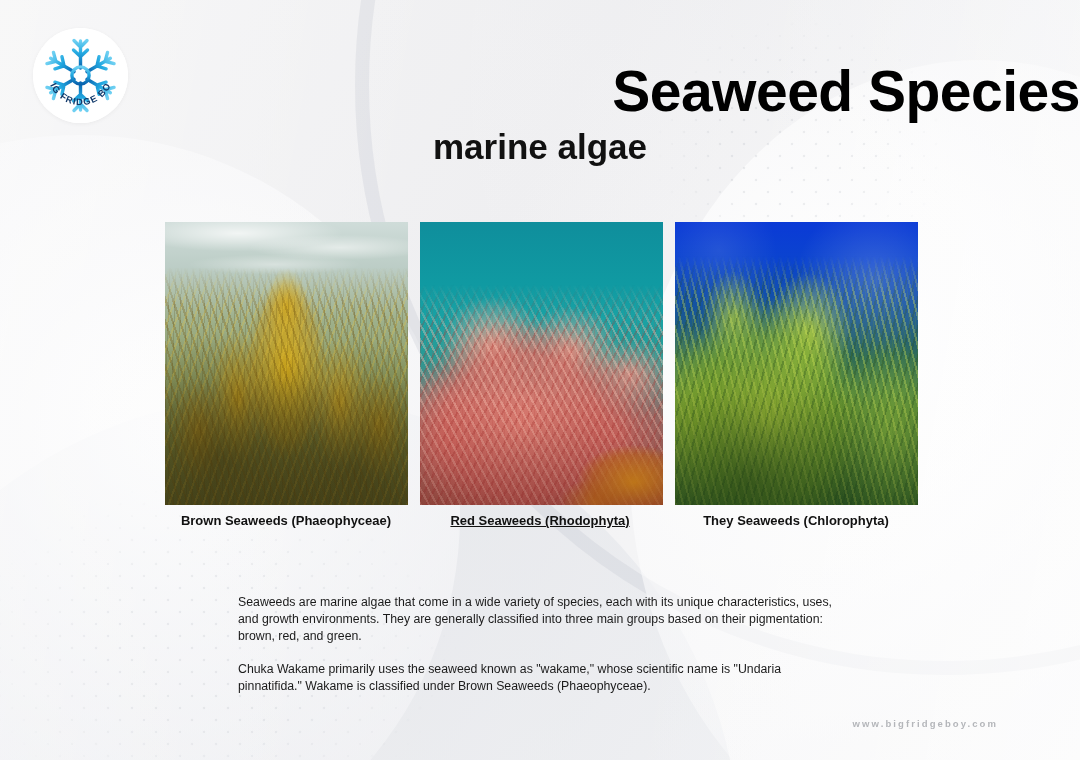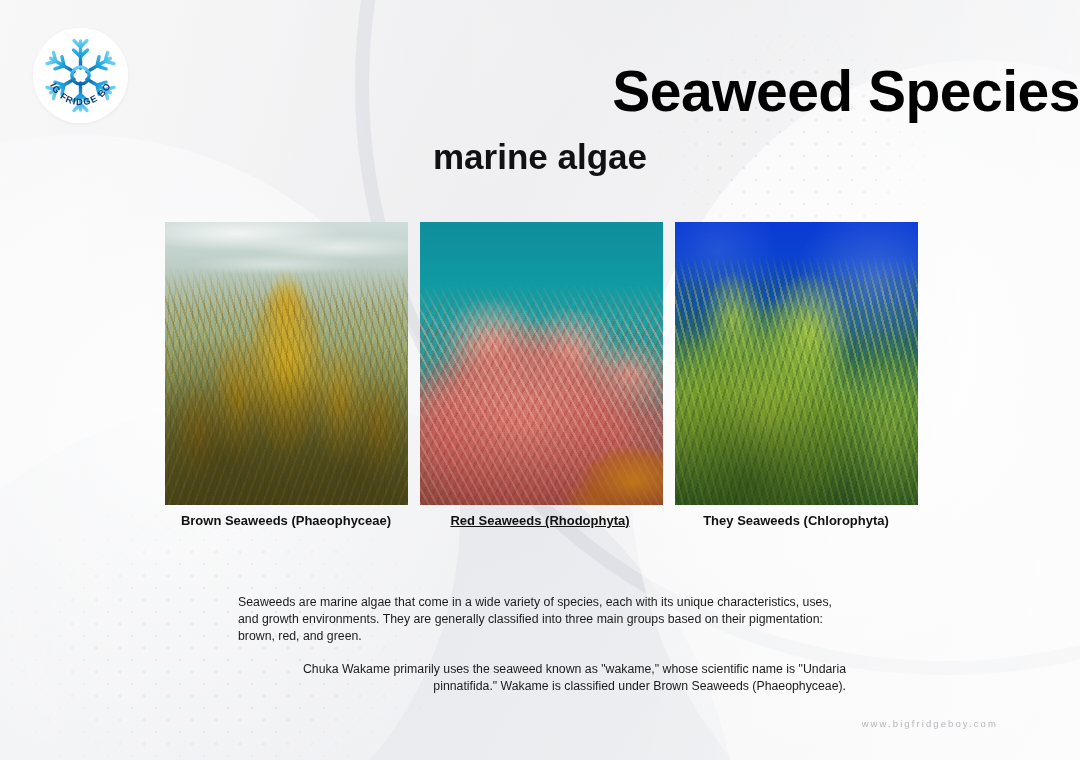--- a/index.html
+++ b/index.html
@@ -122,21 +122,21 @@
     font-size: 57px;
     font-weight: 700;
     letter-spacing: -0.5px;
     color: #000000;
     line-height: 1.05;
   }
   .subtitle {
     position: absolute;
     left: 0;
     right: 0;
-    top: 138px;
+    top: 128px;
     text-align: center;
     font-size: 35px;
     font-weight: 700;
     color: #111111;
     line-height: 1.1;
   }
 
   
   .cards {
     position: absolute;
@@ -169,31 +169,31 @@
   .body-copy {
     position: absolute;
     left: 238px;
     top: 594px;
     width: 608px;
     font-size: 12.3px;
     line-height: 17px;
     color: #1b1b1b;
   }
   .body-copy p { margin: 0; }
-  .body-copy p + p { margin-top: 16px; text-align: right; }
+  .body-copy p + p { margin-top: 16px; }
 
   
   .footer {
     position: absolute;
     right: 82px;
     top: 718px;
     font-size: 9.5px;
     letter-spacing: 2.1px;
     color: #b4b6ba;
-    font-weight: 400;
+    font-weight: 700;
   }
 </style>
 </head>
 <body>
 
 <div id="slide">
 
   <div class="bg-base"></div>
   <div class="bg-circle-bl"></div>
   <div class="bg-arc-tl"></div>

